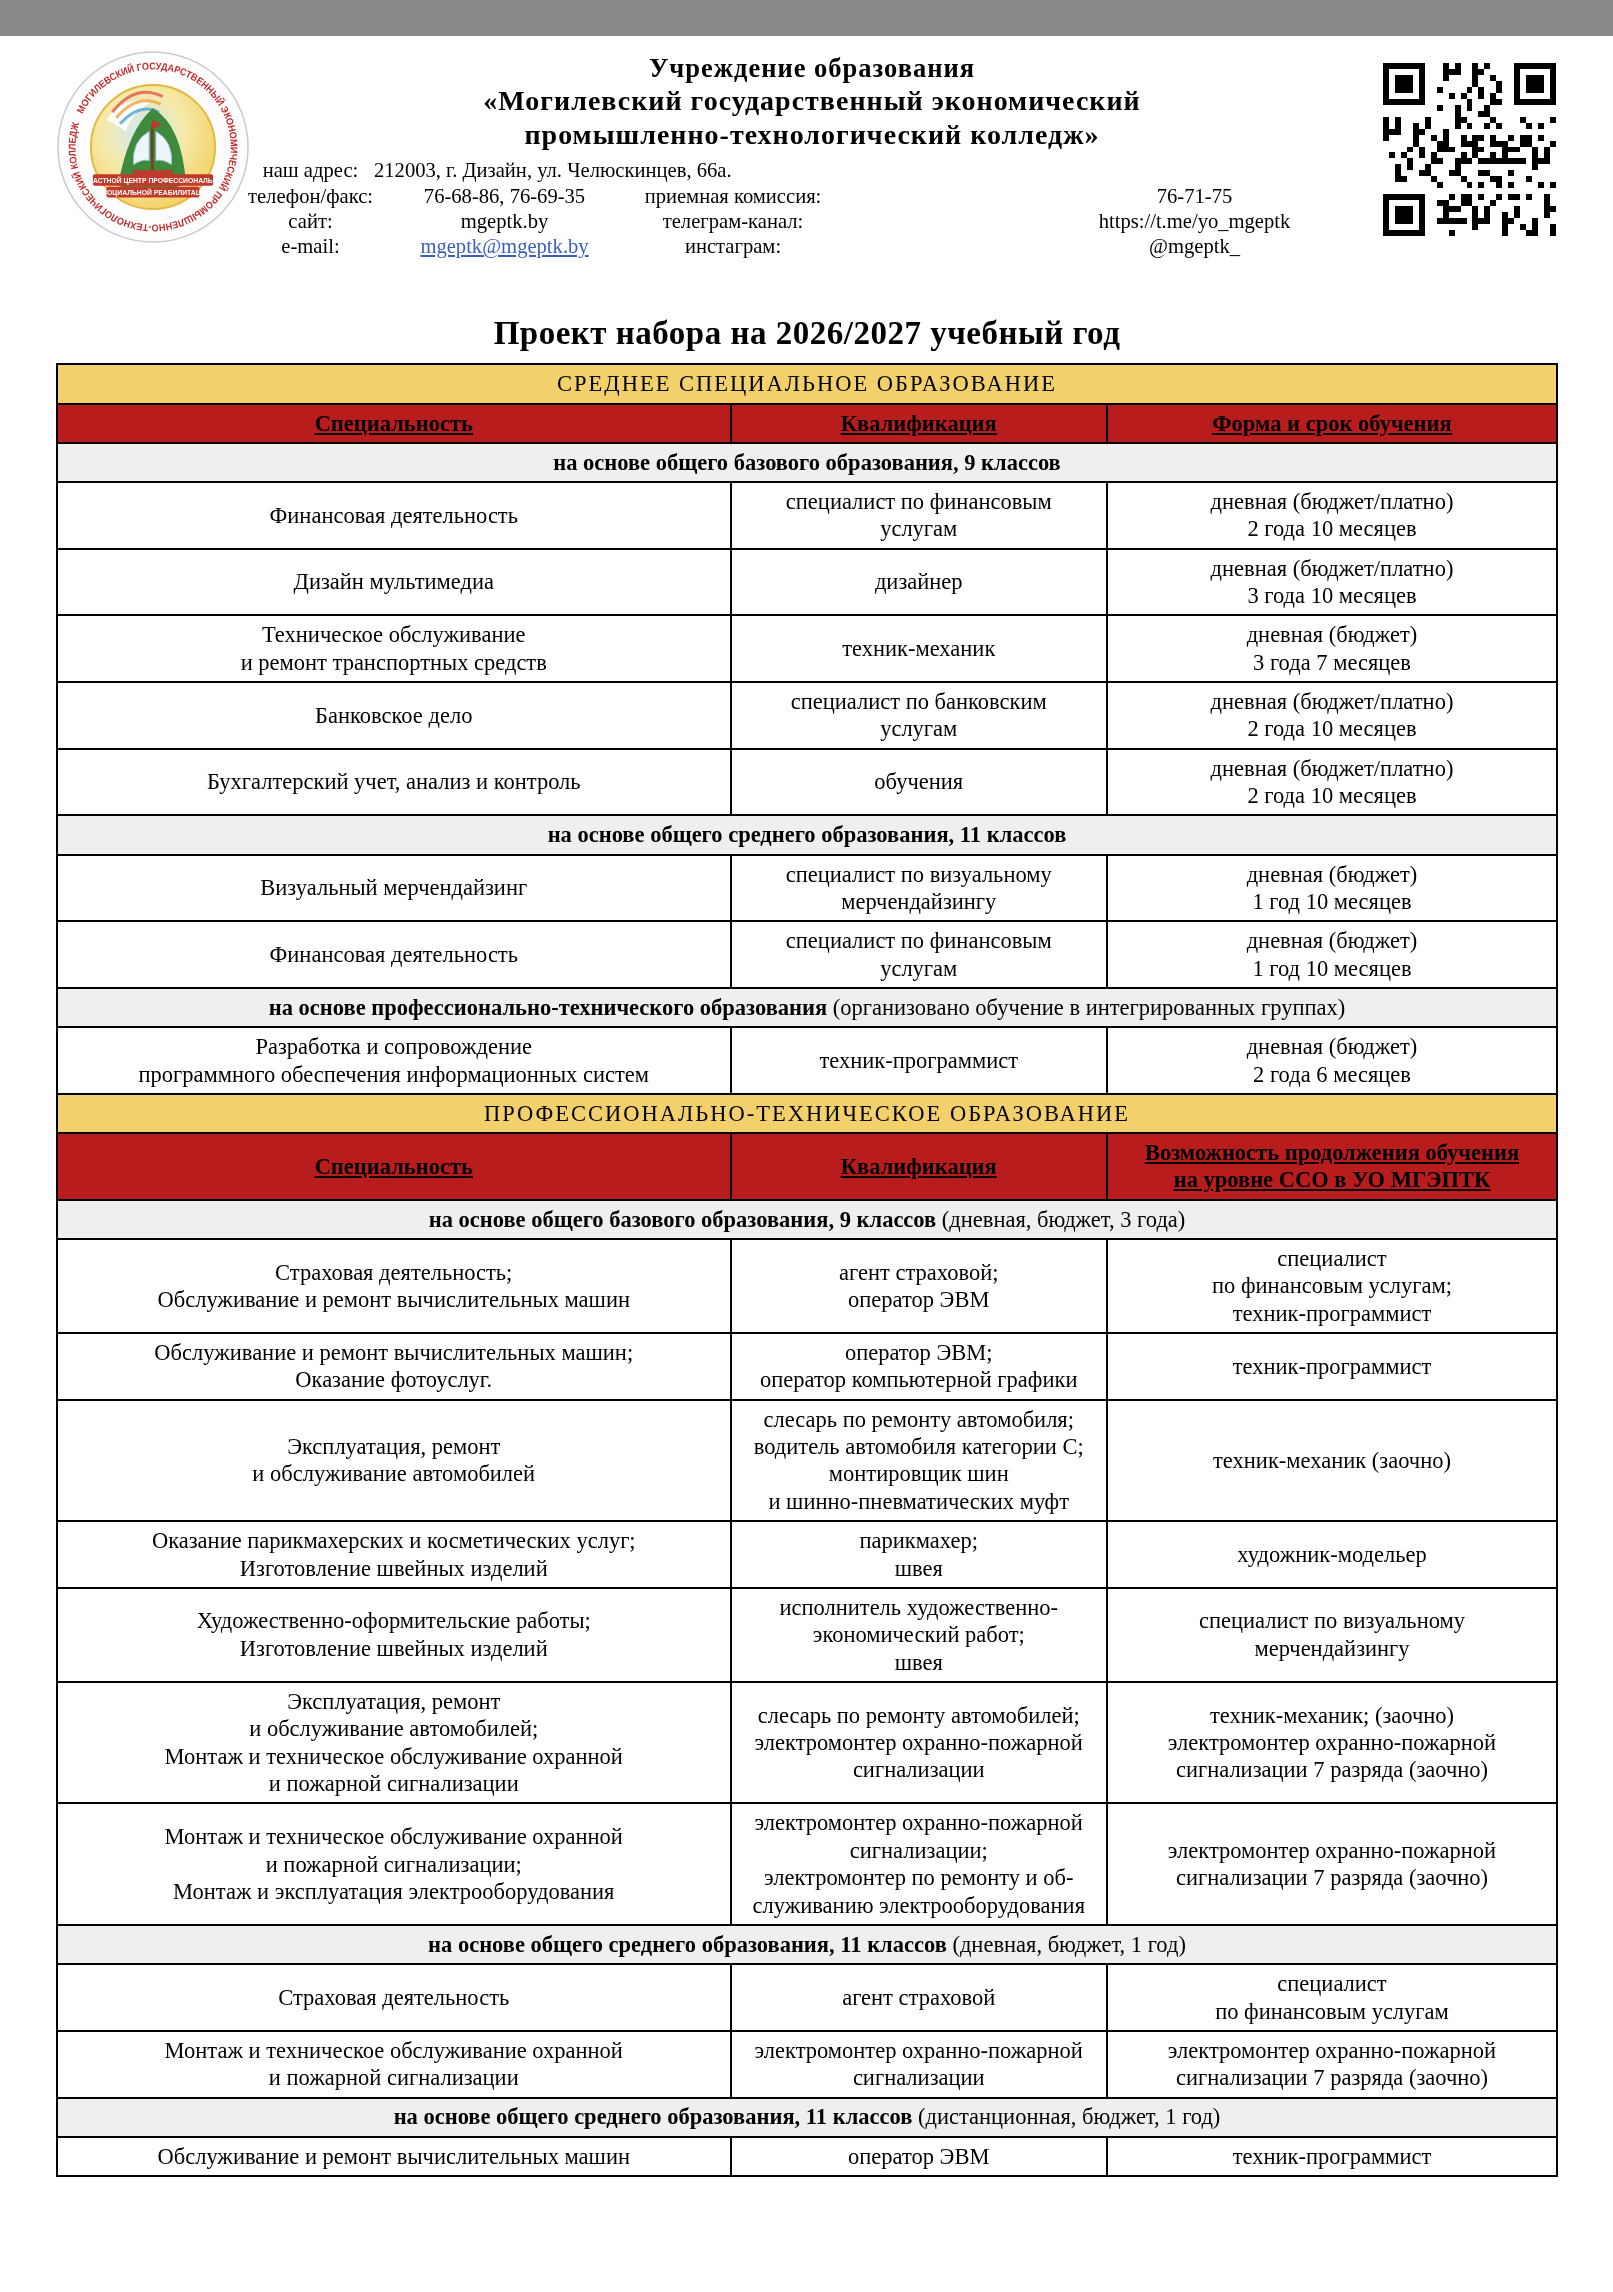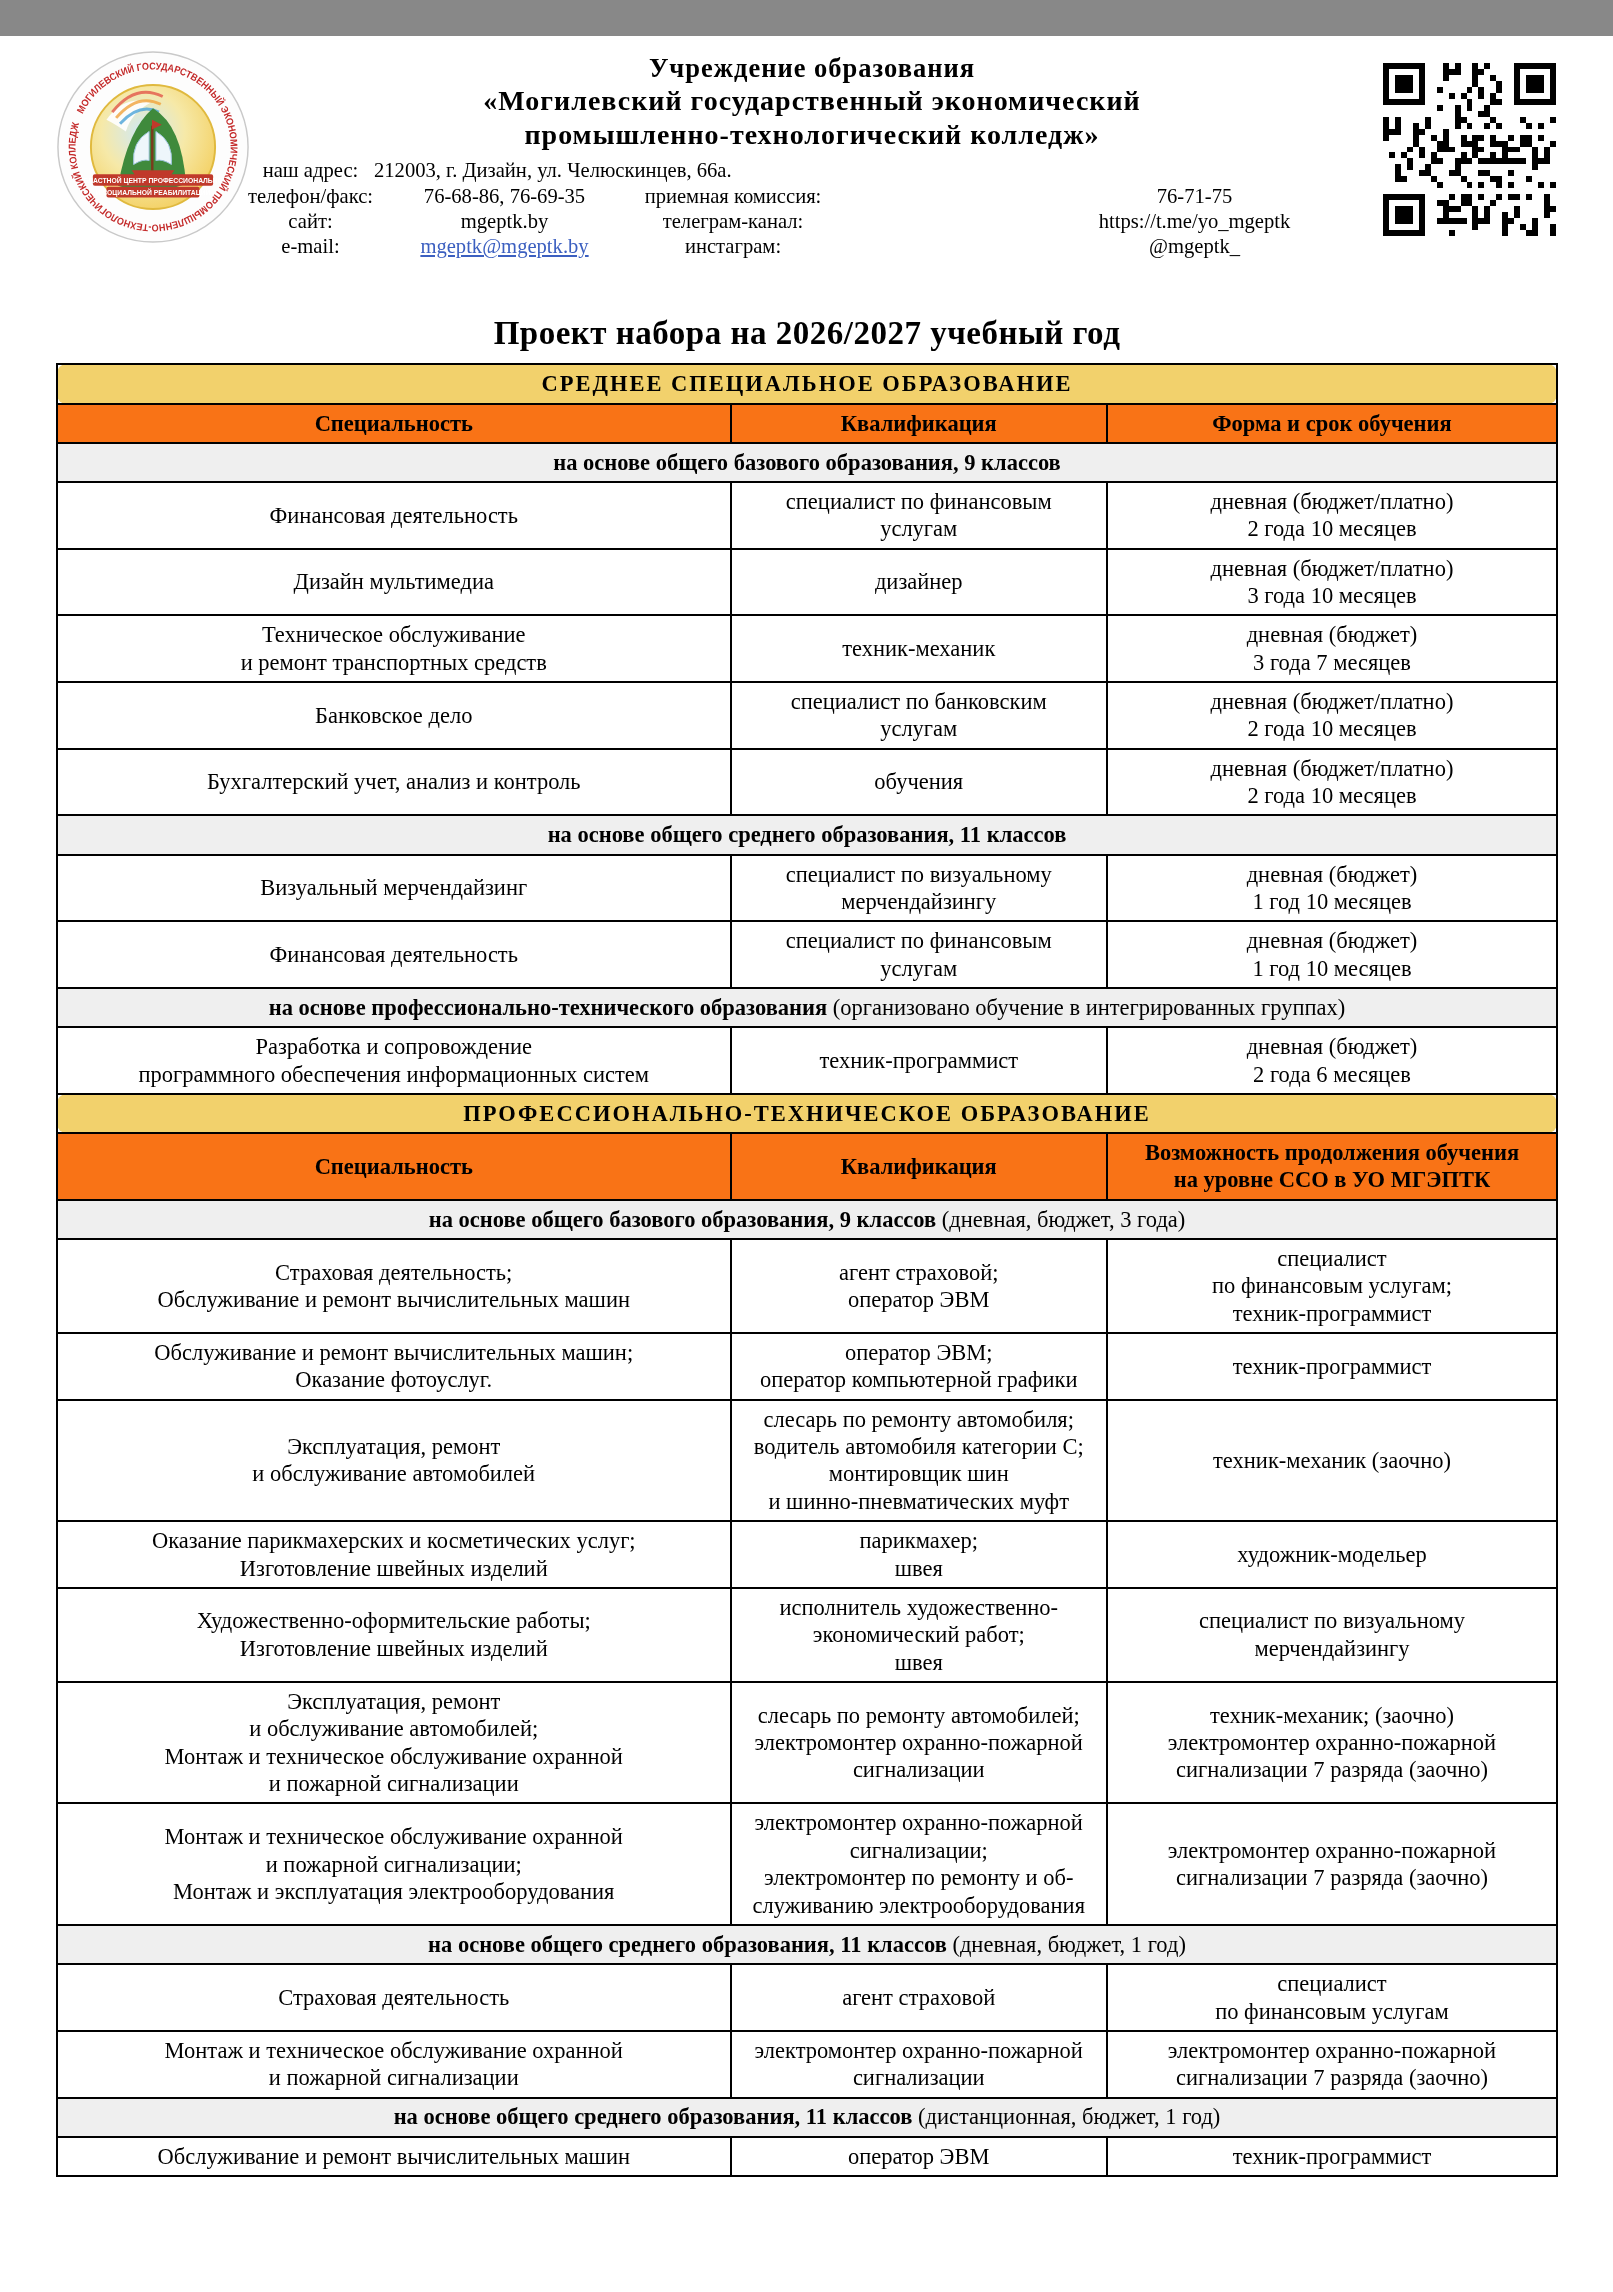--- a/index.html
+++ b/index.html
@@ -36,25 +36,24 @@
   }
   
   table.edu{width:100%;border-collapse:collapse;table-layout:fixed;border:2.9px solid #000;}
   col.c1{width:44.9%;}col.c2{width:25.1%;}col.c3{width:30%;}
   table.edu td,table.edu th{
     border:2px solid #000;border-top-width:2.9px;border-bottom-width:2.9px;
     text-align:center;vertical-align:middle;
     font-size:22.5px;line-height:1.22;padding:4.9px 9.8px;white-space:pre-line;
   }
   td.banner{
-    background:var(--banner);font-weight:bold;font-size:29px;letter-spacing:2px;
+    background:var(--banner);font-weight:normal;font-size:29px;letter-spacing:2px;
     padding:6.9px 5.9px;
-    border-radius:9px;
   }
-  th.colhead{background:#f97316;font-weight:bold;font-size:23.5px;padding:5.9px 7.8px;}
+  th.colhead{background:#b91c1c;font-weight:bold;font-size:23.5px;padding:5.9px 7.8px;text-decoration:underline;}
   td.subhead{background:var(--subhead-bg);font-size:22.5px;padding:5.9px 7.8px;}
   td.subhead .sb{font-weight:bold;}
   td.subhead .sn{font-weight:normal;}
   
   .logo .ringtext{fill:#C42B2B;font-weight:bold;font-family:"Liberation Sans","DejaVu Sans",sans-serif;}
   .logo .ribbontext{fill:#ffffff;font-weight:bold;font-family:"Liberation Sans","DejaVu Sans",sans-serif;}
 </style>
 </head>
 <body>
 

